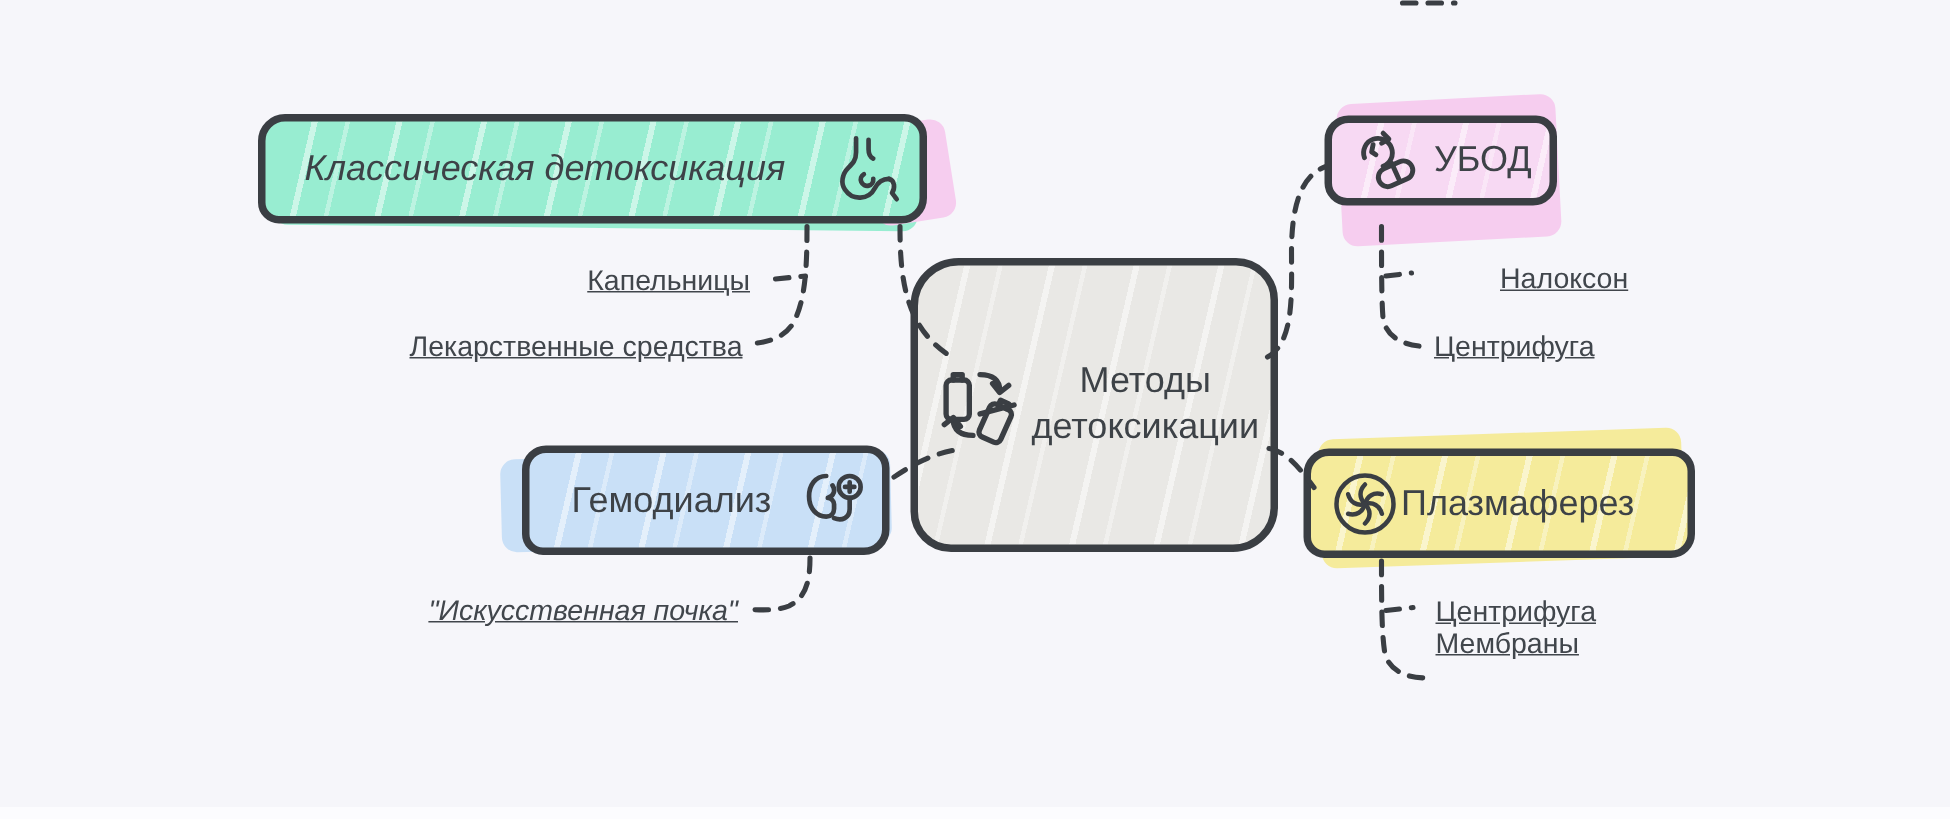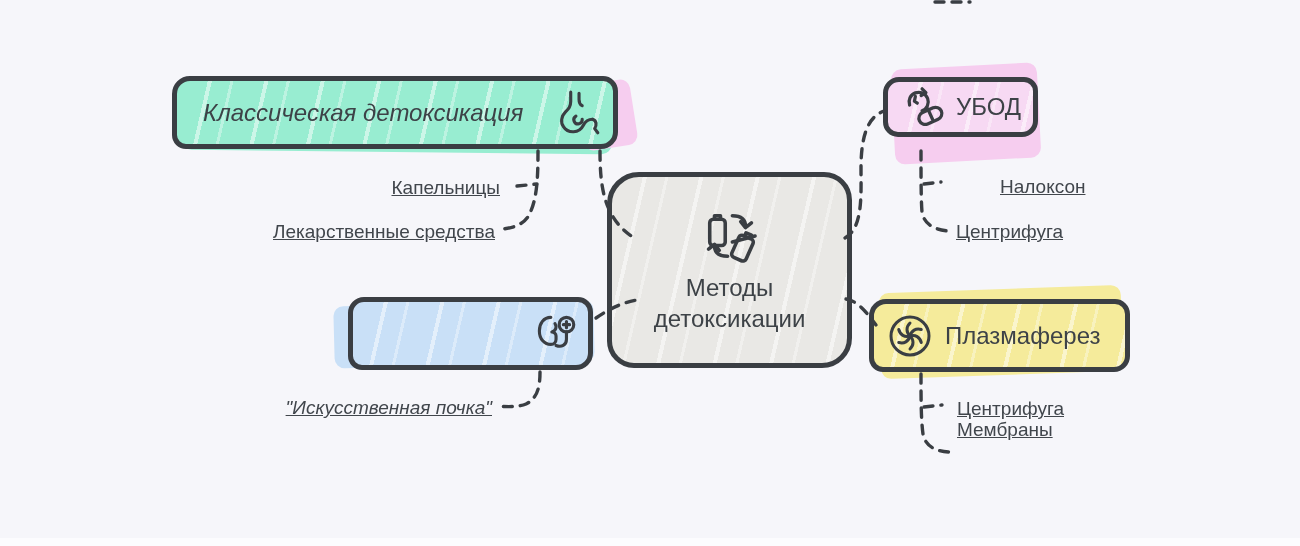--- a/index.html
+++ b/index.html
@@ -22,24 +22,24 @@
     background-image:repeating-linear-gradient(103deg,
       rgba(255,255,255,0) 0 30px, rgba(255,255,255,.5) 30px 34px,
       rgba(255,255,255,0) 34px 52px, rgba(255,255,255,.35) 52px 55px);
   }
   .node .icon{flex:0 0 auto;display:flex;align-items:center;justify-content:center;}
   .node-classic{left:172px;top:76px;width:446px;height:73px;border-radius:18px 15px 17px 14px;padding:0 10px 0 26px;font-style:italic;}
   .node-classic .icon{margin-left:auto;}
   .node-ubod{left:883px;top:77px;width:155px;height:60px;border-radius:16px 14px 16px 15px;padding:0 10px 0 13px;gap:9px;}
   .node-hemo{left:348px;top:297px;width:245px;height:73px;border-radius:16px 15px 17px 14px;padding:0 8px 0 28px;}
   .node-hemo .icon{margin-left:auto;}
-  .node-plasma{left:869px;top:299px;width:261px;height:73px;border-radius:17px 15px 16px 14px;padding:0 10px 0 12px;gap:11px;}
+  .node-plasma{left:869px;top:299px;width:261px;height:73px;border-radius:17px 15px 16px 14px;padding:0 10px 0 12px;}
   .node-center{
     left:607px;top:172px;width:245px;height:196px;
-    border-radius:32px 28px 30px 27px;flex-direction:column;justify-content:center;
+    border-radius:32px 28px 30px 27px;flex-direction:row;justify-content:center;
     text-align:center;gap:6px;
   }
   .node-center .title{line-height:1.28;}
   
   .leaf{position:absolute;z-index:4;font-size:19px;color:#41464c;white-space:nowrap;line-height:1;text-decoration:underline;}
   .leaf.right-align{text-align:right;}
   .leaf.quoted{font-style:italic;}
   .leaf-classic1{right:800px;top:178px;}
   .leaf-classic2{right:805px;top:222px;}
   .leaf-ubod1{left:956px;top:177px;margin-left:44px;}
@@ -105,20 +105,21 @@
         <path d="M22 5 l4 4 l-5 3"></path>
         <path d="M15 13 l-1 5 l3 2"></path>
         <rect x="18" y="27" width="25" height="13" rx="6.5" transform="rotate(-24 30 33)"></rect>
         <path d="M28 26 l5 11"></path>
       </svg>
     </span>
     <span>УБОД</span>
   </div>
 
   <div class="node node-hemo" style="background-color: rgb(201, 224, 247);">
+    <span>Гемодиализ</span>
     <span class="icon">
       <svg class="glyph" width="50" height="50" viewBox="0 0 48 48" fill="none" stroke="#3a3e43" stroke-width="3" stroke-linecap="round" stroke-linejoin="round">
         <path d="M20 8 c-7 0 -11 6 -11 13 c0 8 5 13 11 13 c3 0 5 -2 5 -5 v-3 c0 -2 -2 -4 -4 -4 c4 -1 5 -5 3 -8"></path>
         <rect x="28" y="8" width="14" height="14" rx="7"></rect>
         <path d="M35 12 v6 M32 15 h6"></path>
         <path d="M35 22 v7 c0 6 -5 8 -10 6"></path>
       </svg>
     </span>
   </div>
 

